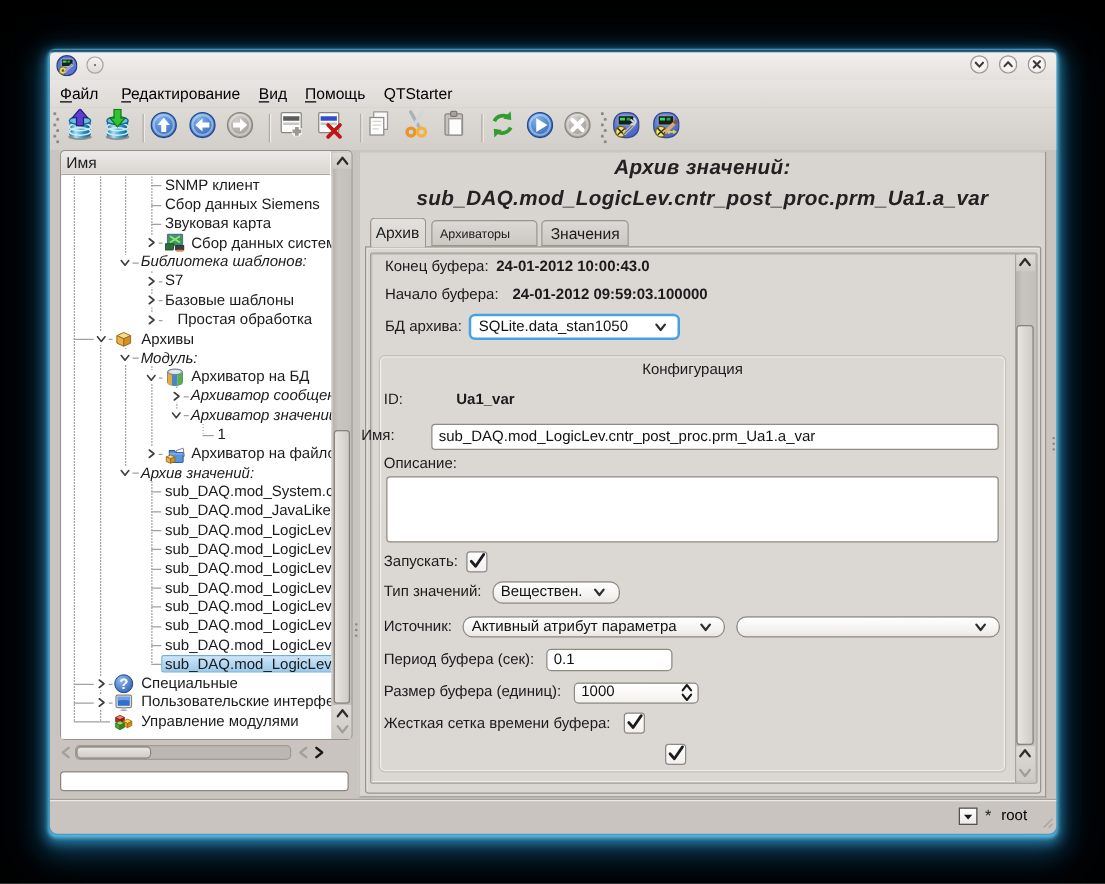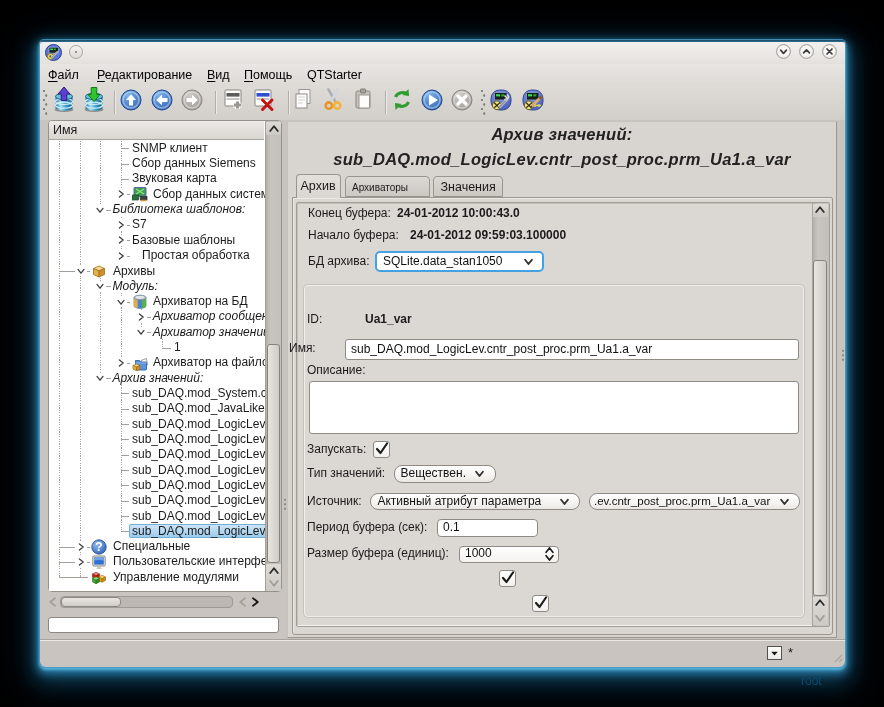--- a/index.html
+++ b/index.html
@@ -515,20 +515,21 @@
 <span class="lbl b" style="left:370px;top:187.8px;">24-01-2012 09:59:03.100000</span>
 <span class="lbl" style="left:268px;top:214.0px;">БД архива:</span>
 <span style="position:absolute;left:335px;top:211.4px;width:169px;height:20.5px;background:#fff;border:2px solid #45a2e2;border-radius:5px;box-sizing:border-box;"></span>
     <span class="ctxt" style="left:343px;top:214.2px;">SQLite.data_stan1050</span>
     <svg style="position:absolute;left:483.5px;top:217.2px" width="9" height="9">
       <path d="M1.1 2.7 L4.5 7.0 L7.9 2.7" stroke="#2f2f2f" stroke-width="1.8" fill="none" stroke-linecap="round" stroke-linejoin="round"></path>
     </svg>
 <div style="position:absolute;left:263px;top:244px;width:502px;height:334px;
  border:1px solid #c6c1bc;border-radius:5px;box-shadow:inset 0 0 0 1px #f0eeeb;box-sizing:border-box;
  background:#dbd7d3;"></div>
+<span class="lbl" style="left:263px;top:248px;width:502px;text-align:center;">Конфигурация</span>
 <span class="lbl" style="left:267px;top:271.5px;">ID:</span>
 <span class="lbl b" style="left:289px;top:271.5px;margin-left:36px;">Ua1_var</span>
 <span class="lbl" style="left:249px;top:300.5px;">Имя:</span>
 <div style="position:absolute;left:304.7px;top:299px;width:454.3px;height:20.6px;
  background:#fff;border:1px solid #8f8a84;border-radius:3px;box-sizing:border-box;"></div>
 <span class="ctxt" style="left:311px;top:301.8px;">sub_DAQ.mod_LogicLev.cntr_post_proc.prm_Ua1.a_var</span>
 <span class="lbl" style="left:267px;top:323.0px;">Описание:</span>
 <div style="position:absolute;left:268.7px;top:341px;width:490.3px;height:53px;
  background:#fff;border:1px solid #8f8a84;border-radius:3px;box-sizing:border-box;"></div>
 <span class="lbl" style="left:267px;top:402.0px;">Запускать:</span>
@@ -542,50 +543,50 @@
     <svg style="position:absolute;left:435.0px;top:429.4px" width="9" height="9">
       <path d="M1.1 2.7 L4.5 7.0 L7.9 2.7" stroke="#2f2f2f" stroke-width="1.8" fill="none" stroke-linecap="round" stroke-linejoin="round"></path>
     </svg>
 <span class="lbl" style="left:267px;top:453.7px;">Источник:</span>
 <span style="position:absolute;left:330.4px;top:452.7px;width:210px;height:17.5px;background:linear-gradient(#ffffff,#f3f1ee 70%,#e9e6e2);border:1px solid #8f8a84;border-radius:8px;box-sizing:border-box;"></span>
     <span class="ctxt" style="left:337.4px;top:453.9px;">Активный атрибут параметра</span>
     <svg style="position:absolute;left:519.9px;top:456.9px" width="9" height="9">
       <path d="M1.1 2.7 L4.5 7.0 L7.9 2.7" stroke="#2f2f2f" stroke-width="1.8" fill="none" stroke-linecap="round" stroke-linejoin="round"></path>
     </svg>
 <span style="position:absolute;left:549px;top:452.7px;width:211px;height:17.5px;background:linear-gradient(#ffffff,#f3f1ee 70%,#e9e6e2);border:1px solid #8f8a84;border-radius:8px;box-sizing:border-box;"></span>
-    <span class="ctxt" style="left:554px;top:453.9px;"><span style="font-size:11.5px">.ev.cntr_post_proc.prm_Ua1.a_var</span></span>
     <svg style="position:absolute;left:739.5px;top:456.9px" width="9" height="9">
       <path d="M1.1 2.7 L4.5 7.0 L7.9 2.7" stroke="#2f2f2f" stroke-width="1.8" fill="none" stroke-linecap="round" stroke-linejoin="round"></path>
     </svg>
 <span class="lbl" style="left:267px;top:480.1px;">Период буфера (сек):</span>
 <div style="position:absolute;left:396.6px;top:479.2px;width:101px;height:17.5px;
  background:#fff;border:1px solid #8f8a84;border-radius:4px;box-sizing:border-box;"></div>
 <span class="ctxt" style="left:403px;top:480.1px;">0.1</span>
 <span class="lbl" style="left:267px;top:505.9px;">Размер буфера (единиц):</span>
 <div style="position:absolute;left:418.6px;top:505.7px;width:100.4px;height:17.5px;
  background:linear-gradient(#ffffff,#f4f2ef);border:1px solid #8f8a84;border-radius:4px;box-sizing:border-box;"></div>
 <span class="ctxt" style="left:425px;top:505.9px;">1000</span>
 <svg style="position:absolute;left:505.0px;top:505.8px" width="9" height="9">
       <path d="M1.1 6.3 L4.5 2.0 L7.9 6.3" stroke="#1a1a1a" stroke-width="1.7" fill="none" stroke-linecap="round" stroke-linejoin="round"></path>
     </svg>
 <svg style="position:absolute;left:505.0px;top:512.8px" width="9" height="9">
       <path d="M1.1 2.7 L4.5 7.0 L7.9 2.7" stroke="#1a1a1a" stroke-width="1.7" fill="none" stroke-linecap="round" stroke-linejoin="round"></path>
     </svg>
+<span class="lbl" style="left:267px;top:530.9px;">Жесткая сетка времени буфера:</span>
 <span style="position:absolute;left:459px;top:529.6px;width:17px;height:17px;background:linear-gradient(#fff,#f2f0ee);border:1px solid #908a84;border-radius:3px;box-sizing:border-box;"></span>
     <svg style="position:absolute;left:459px;top:527.6px" width="21" height="21">
       <path d="M4 10 L7.5 14 L14 4.5" stroke="#1c1c1c" stroke-width="2.2" fill="none" stroke-linecap="round" stroke-linejoin="round"></path>
     </svg>
 <span style="position:absolute;left:492px;top:554.9px;width:17px;height:17px;background:linear-gradient(#fff,#f2f0ee);border:1px solid #908a84;border-radius:3px;box-sizing:border-box;"></span>
     <svg style="position:absolute;left:492px;top:552.9px" width="21" height="21">
       <path d="M4 10 L7.5 14 L14 4.5" stroke="#1c1c1c" stroke-width="2.2" fill="none" stroke-linecap="round" stroke-linejoin="round"></path>
     </svg>
 <div style="position:absolute;left:0;top:598.5px;width:805px;height:1px;background:#a8a29c;"></div>
 <div style="position:absolute;left:0;top:599.5px;width:805px;height:1px;background:#eae8e5;"></div>
 <div style="position:absolute;left:726.5px;top:605.5px;width:15px;height:14px;
  background:linear-gradient(#fefefd,#eceae7);border:1px solid #55504b;box-sizing:border-box;"></div>
 <svg style="position:absolute;left:730px;top:609.5px" width="9" height="7">
       <path d="M1.2 1.8 L4.5 5.6 L7.8 1.8 Z" fill="#1a1a1a"></path>
     </svg>
 <span class="lbl" style="left:748px;top:604.5px;font-size:13px;">*</span>
-<span class="lbl" style="left:761px;top:604.5px;color:#0c4a6e;font-size:12px;margin-top:29px;">root</span>
+<span class="lbl" style="left:761px;top:604.5px;color:#000000;font-size:12px;">root</span>
 <svg style="position:absolute;left:793px;top:613px" width="10" height="10">
 <path d="M9 2 L2 9 M9 6 L6 9" stroke="#aca69f" stroke-width="1.3"></path>
     </svg>
 </div>
 </body></html>

